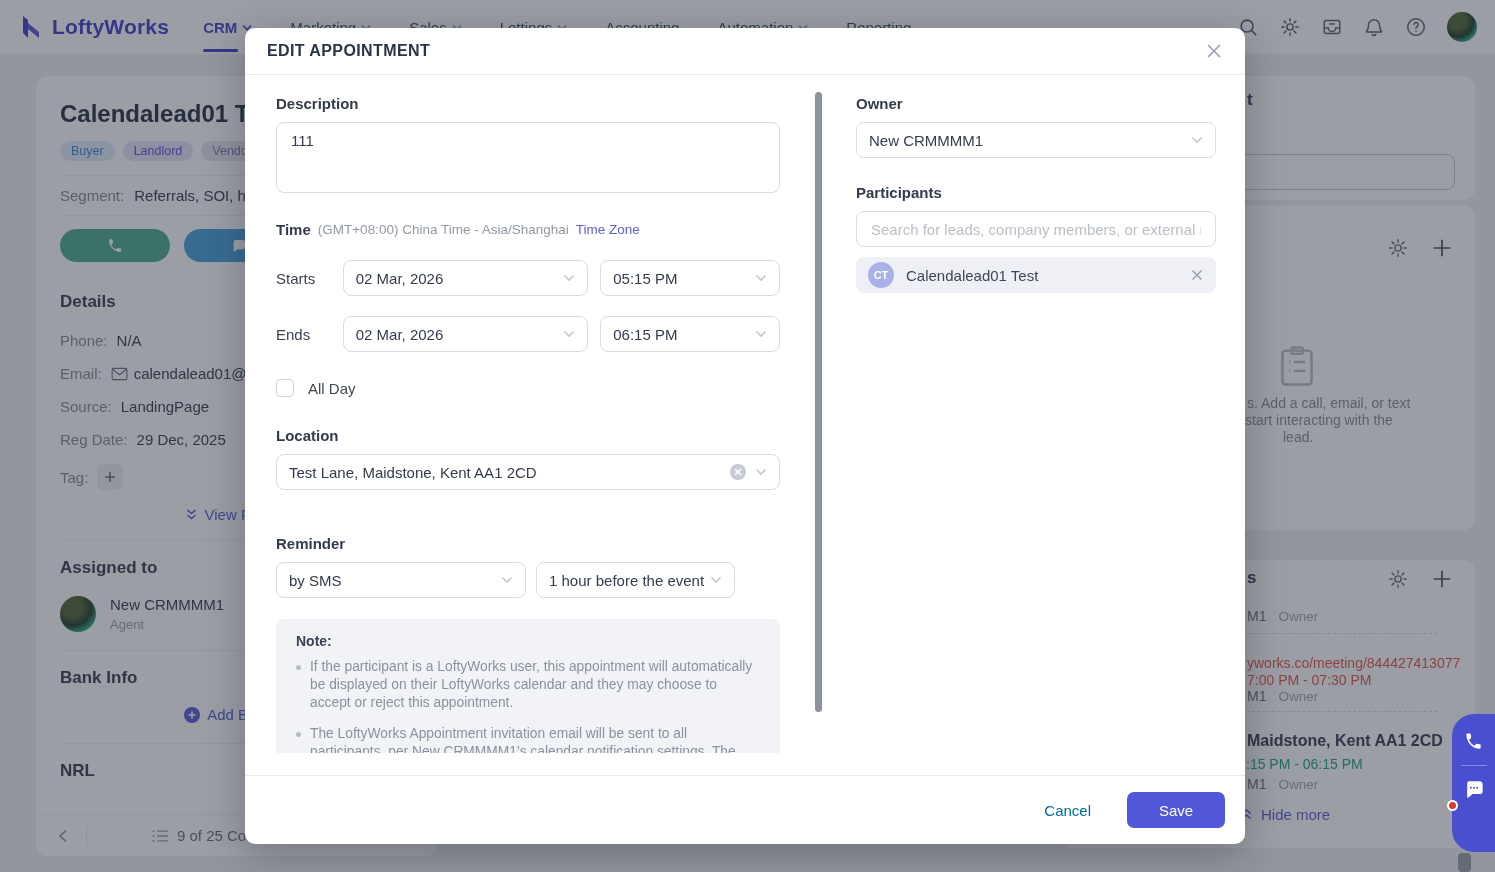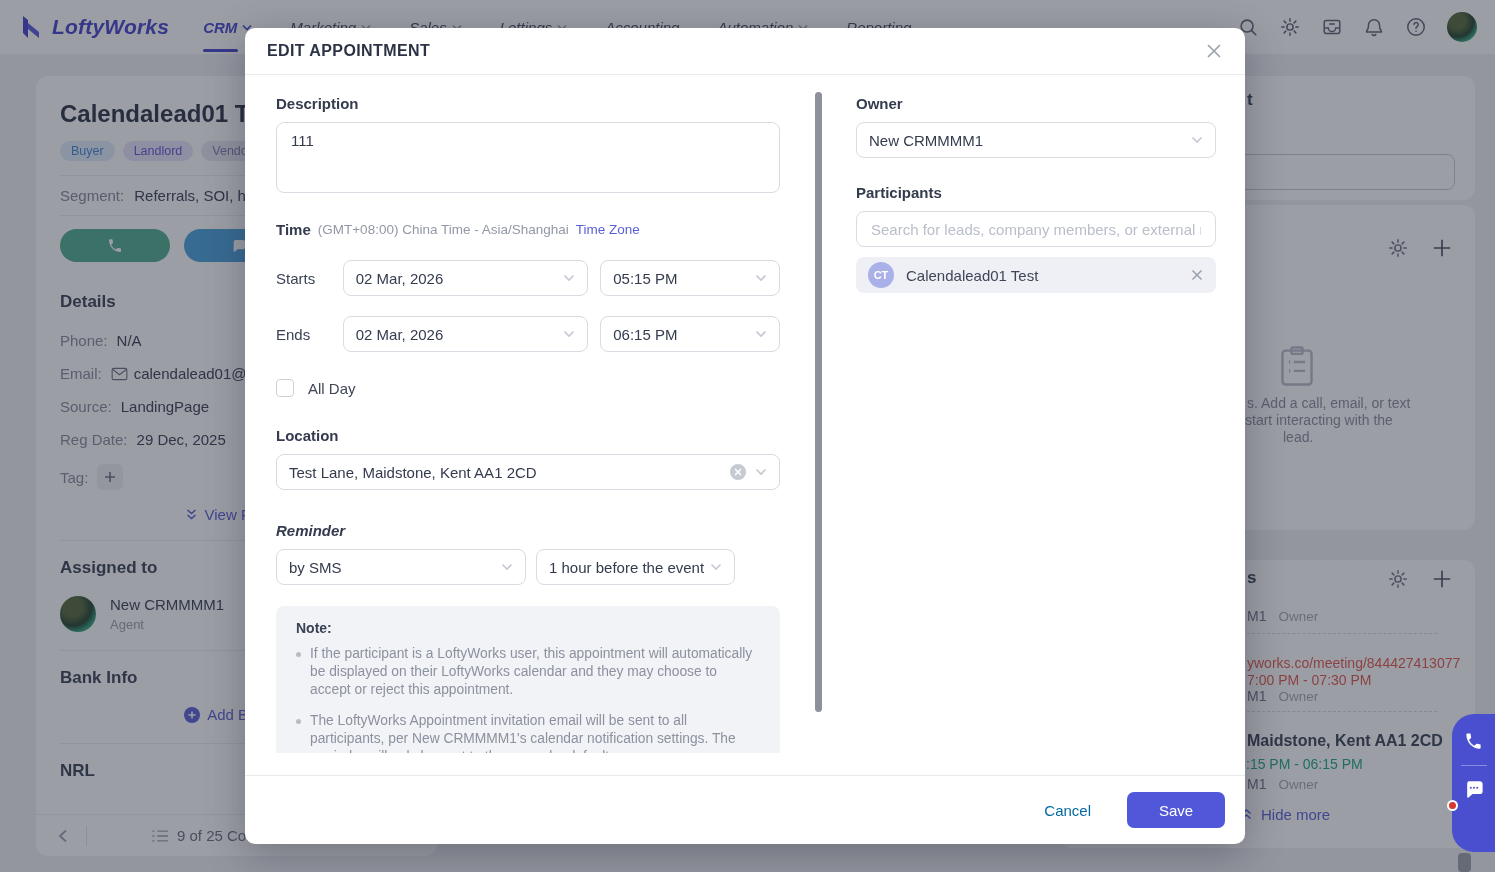--- a/index.html
+++ b/index.html
@@ -2,21 +2,21 @@
 <html><head>
 <meta charset="utf-8">
 <style>
   * { margin:0; padding:0; box-sizing:border-box; }
   html,body { background:#e7e9ee; }
   body { font-family:"Liberation Sans", sans-serif; }
   .stage { position:relative; width:1495px; height:872px; background:#eef0f3; overflow:hidden; }
 
   
   .topbar { position:absolute; left:0; top:0; width:1495px; height:54px; background:#fff;
-            display:flex; align-items:center; padding:8px 18px;font-style:italic; }
+            display:flex; align-items:center; padding:8px 18px; }
   .brand { display:flex; align-items:center; gap:8px; }
   .brand-name { font-size:21px; font-weight:700; color:#4544cd; letter-spacing:.2px; }
   .mainnav { display:flex; align-items:center; gap:38px; margin-left:34px; }
   .nav-item { position:relative; display:flex; align-items:center; gap:5px; font-size:15px;
               color:#454c5e; cursor:pointer; }
   .nav-item .chev { color:#9aa0ab; }
   .nav-item.active { color:#4546cf; font-weight:700; }
   .nav-item.active .chev { color:#4546cf; }
   .nav-item.active::after { content:""; position:absolute; left:0; right:14px; bottom:-16px;
               height:3px; border-radius:2px; background:#4546cf; }
@@ -117,21 +117,21 @@
   .dt-row { display:flex; align-items:center; margin-top:22px; }
   .dt-lab { width:72px; font-size:15px; color:#3a4254; }
   .sel { height:36px; border:1px solid #d8dbe2; border-radius:8px; display:flex; align-items:center;
          padding:0 12px; font-size:15px; color:#333b4d; cursor:pointer; background:#fff; }
   .sel .grow { flex:1; white-space:nowrap; overflow:hidden; }
   .sel .chev { color:#c3c8d1; flex:none; }
   .w-date { width:263px;gap:19px; } .w-time { width:192px; margin-left:12px; }
   .allday { display:flex; align-items:center; margin-top:27px; cursor:pointer; }
   .cbox { width:18px; height:18px; border:1.5px solid #ccd0d9; border-radius:4px; background:#fff; }
   .allday-lab { font-size:15px; color:#3f4656; margin-left:14px; }
-  .mt-loc { margin-top:30px; } .mt-rem { margin-top:32px;font-style:italic; }
+  .mt-loc { margin-top:30px; } .mt-rem { margin-top:45px; }
   .clear-ico { width:16px; height:16px; border-radius:50%; background:#c6cad3; color:#fff;
                display:flex; align-items:center; justify-content:center; margin-right:9px; flex:none; }
   .rem-row { display:flex; gap:10px; }
   .w-rem1 { width:250px; } .w-rem2 { width:199px; }
   .note { background:#f2f3f6; border-radius:8px; margin-top:21px; padding:14px 20px 16px; }
   .note-title { font-size:14px; font-weight:700; color:#3a4254; margin-bottom:9px; }
   .bullet { display:flex; gap:9px; margin-bottom:12px; }
   .bdot { width:5px; height:5px; border-radius:50%; background:#b7bbc4; margin-top:7px; flex:none; }
   .btext { font-size:13.8px; color:#8b919f; line-height:1.32; }
   .owner-sel { margin-bottom:26px; }

